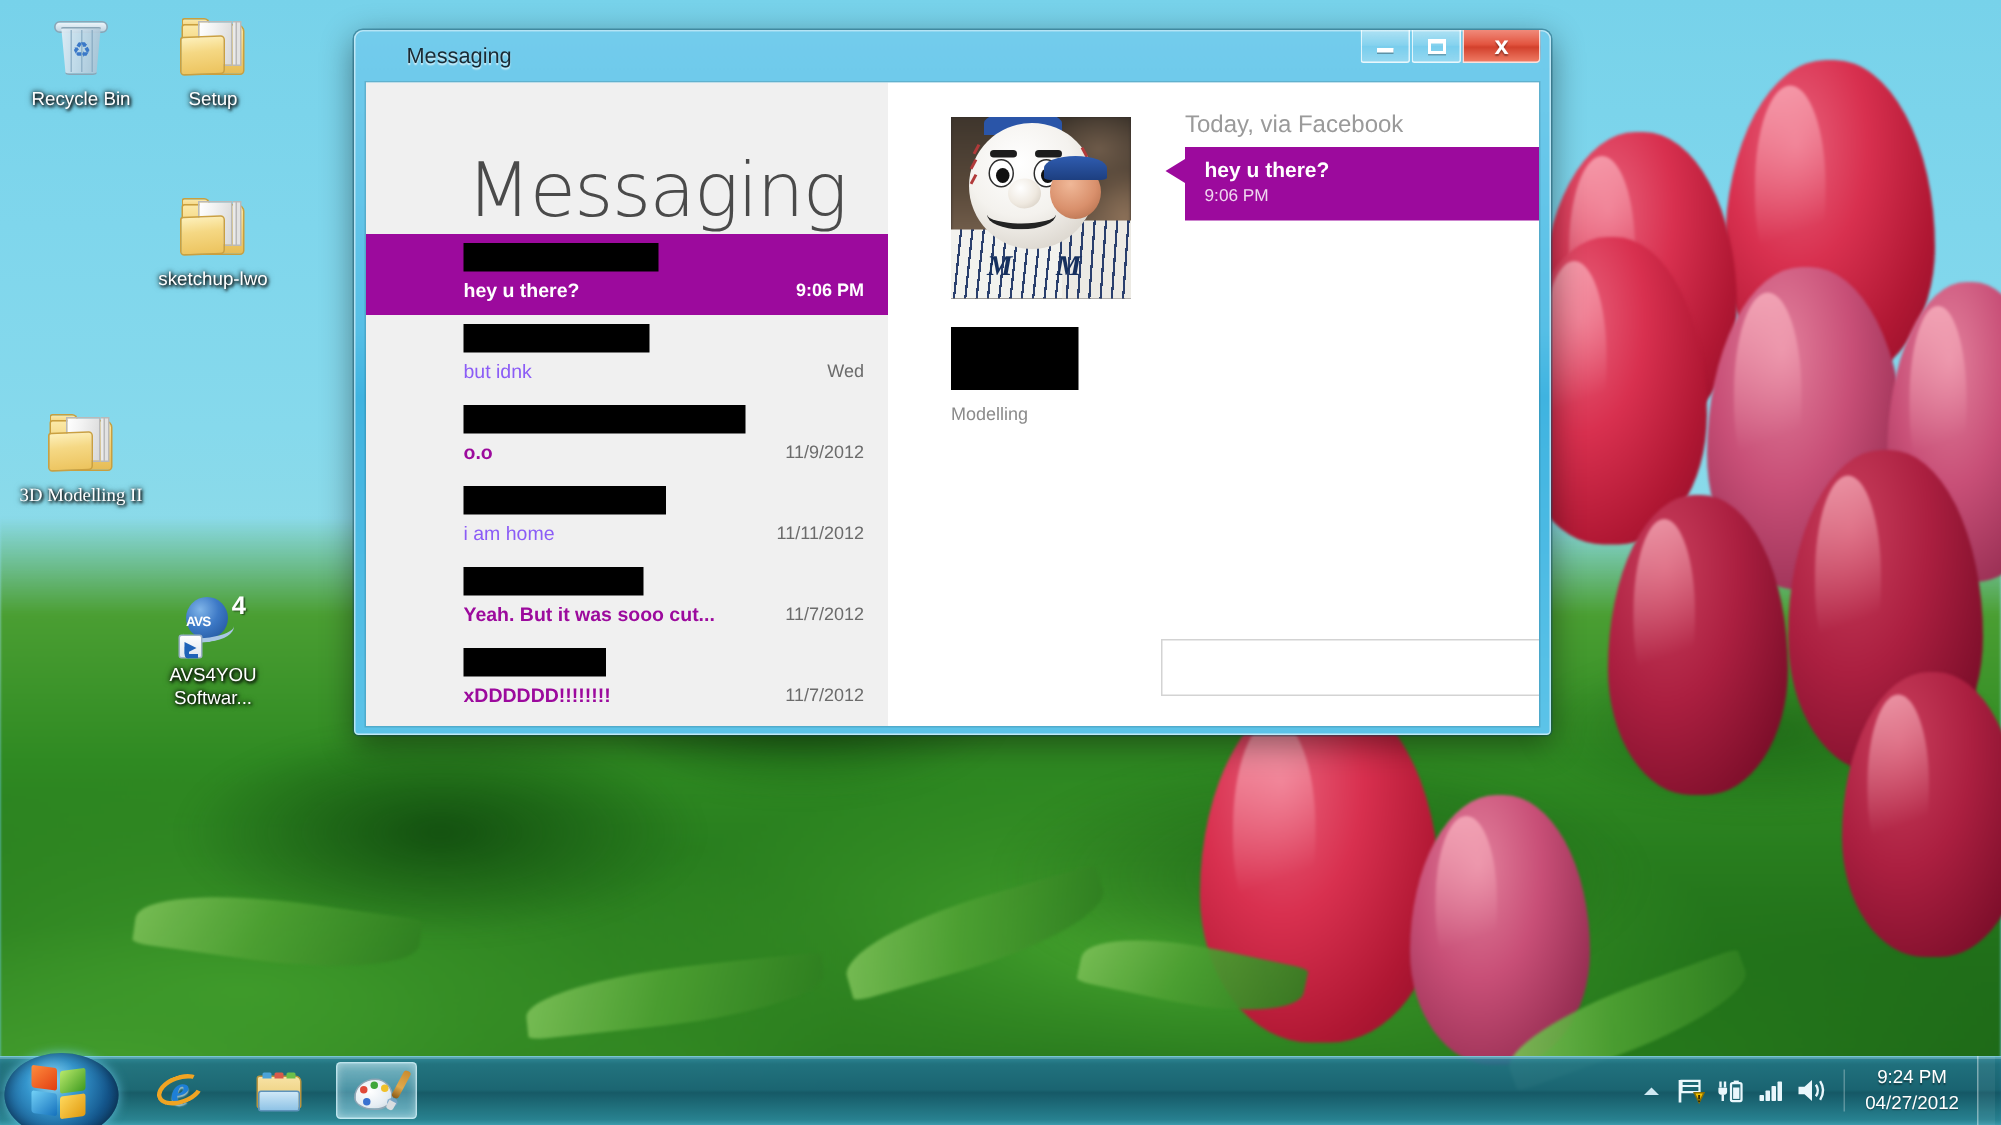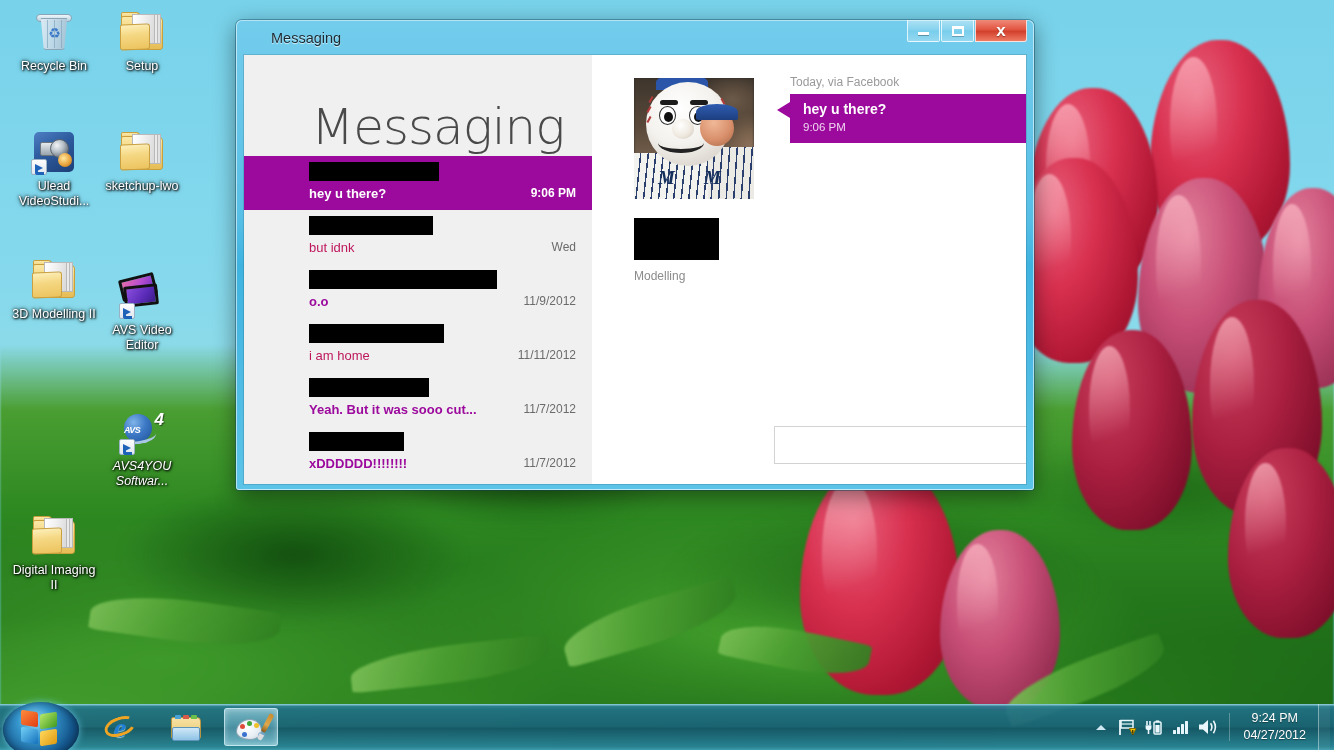--- a/index.html
+++ b/index.html
@@ -457,21 +457,21 @@
     cursor: pointer;
   }
   .conv.sel { background: #9c0a9d; }
   .conv .redact {
     height: 19px;
     background: #000000;
     margin-bottom: 2px;
   }
   .conv .prev {
     font-size: 13px;
-    color: #be185d;
+    color: #8b5cf6;
     position: absolute;
     bottom: 9px; left: 65px;
     max-width: 178px;
     white-space: nowrap; overflow: hidden; text-overflow: ellipsis;
   }
   .conv .when {
     font-size: 12px;
     color: #6b6b6b;
     position: absolute;
     bottom: 10px; right: 16px;
@@ -582,21 +582,21 @@
     font-size: 12px;
     color: #8b8b8b;
   }
 
   #thread {
     position: absolute;
     left: 185px; top: 20px;
     right: -35px;
   }
   .msg-meta {
-    font-size: 12px;
+    font-size: 16px;
     color: #9a9a9a;
     margin-bottom: 5px;
     margin-left: 13px;
   }
   .bubble-wrap { position: relative; }
   .bubble {
     background: #9c0a9d;
     padding: 6px 12px 8px 13px;
     margin-left: 13px;
   }
@@ -674,83 +674,54 @@
   <div class="dicon" style="left:96px; top:8px;">
     <div class="glyph ic-folder">
       <div class="f-tab"></div>
         <div class="f-back"></div>
         <div class="f-pages"></div>
         <div class="f-front"></div>
     </div>
     <div class="lbl">Setup</div>
   </div>
 
-  <div class="dicon" style="left:8px; top:128px;">
-    <div class="glyph">
-      <div class="ic-app">
-          <div class="ulead-bg"></div>
-          <div class="ulead-cam"></div>
-          <div class="ulead-lens"></div>
-          <div class="ulead-reel"></div>
-        </div>
-      <div class="ic-shortcut"></div>
-    </div>
-    <div class="lbl">Ulead VideoStudi...</div>
-  </div>
 
   <div class="dicon" style="left:96px; top:128px;">
     <div class="glyph ic-folder">
       <div class="f-tab"></div>
         <div class="f-back"></div>
         <div class="f-pages"></div>
         <div class="f-front"></div>
     </div>
     <div class="lbl">sketchup-lwo</div>
   </div>
 
-  <div class="dicon" style="left:8px; top:256px;">
+  <div class="dicon" style="left:8px; top:272px;font-family:Liberation Serif, serif;">
     <div class="glyph ic-folder">
       <div class="f-tab"></div>
         <div class="f-back"></div>
         <div class="f-pages"></div>
         <div class="f-front"></div>
     </div>
     <div class="lbl">3D Modelling II</div>
   </div>
 
-  <div class="dicon" style="left:96px; top:272px;">
-    <div class="glyph">
-      <div class="avs-film"></div>
-        <div class="avs-film2"></div>
-      <div class="ic-shortcut"></div>
-    </div>
-    <div class="lbl">AVS Video Editor</div>
-  </div>
-
-
-  <div class="dicon" style="left:96px; top:408px;font-style:italic;">
+
+
+  <div class="dicon" style="left:96px; top:392px;">
     <div class="glyph">
       <div class="avs4-ball"></div>
       <div class="avs4-arc"></div>
       <div class="avs4-txt">AVS</div>
       <div class="avs4-num">4</div>
       <div class="ic-shortcut"></div>
     </div>
     <div class="lbl">AVS4YOU Softwar...</div>
   </div>
 
-  <div class="dicon" style="left:8px; top:512px;">
-    <div class="glyph ic-folder">
-      <div class="f-tab"></div>
-        <div class="f-back"></div>
-        <div class="f-pages"></div>
-        <div class="f-front"></div>
-    </div>
-    <div class="lbl">Digital Imaging II</div>
-  </div>
 
   <div id="win">
 
     <div id="titlebar">
       <div id="win-title">Messaging</div>
       <div id="wbtns">
         <div class="wbtn">
             <div class="wb-min"></div>
           </div>
         <div class="wbtn">

